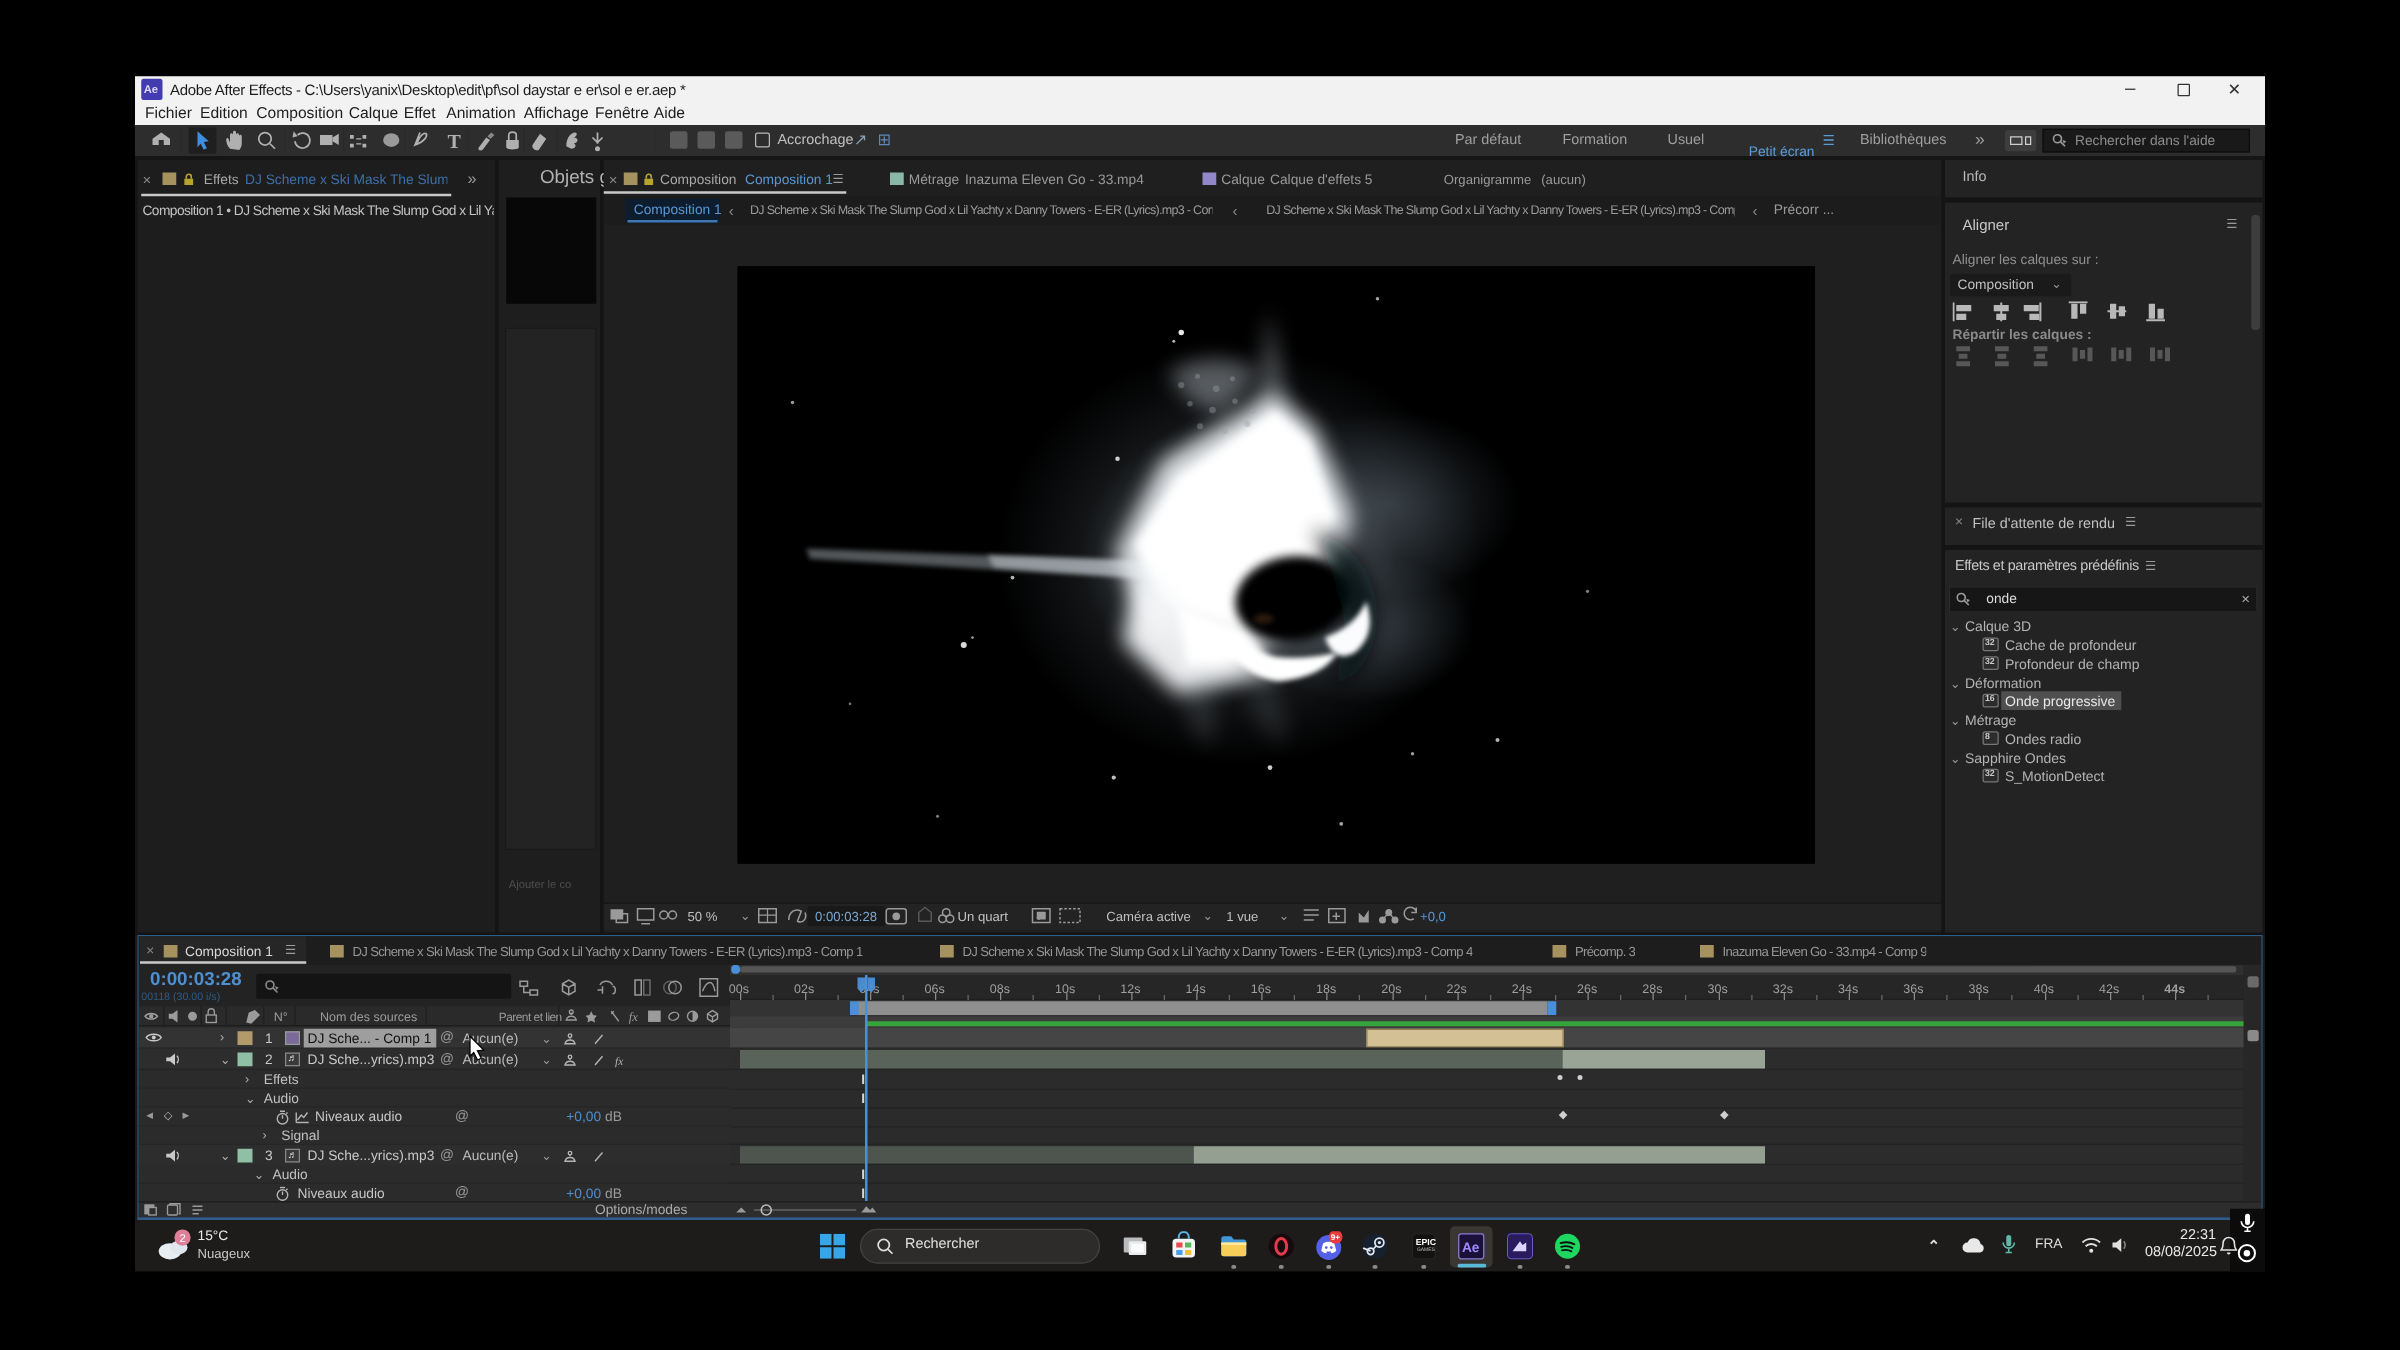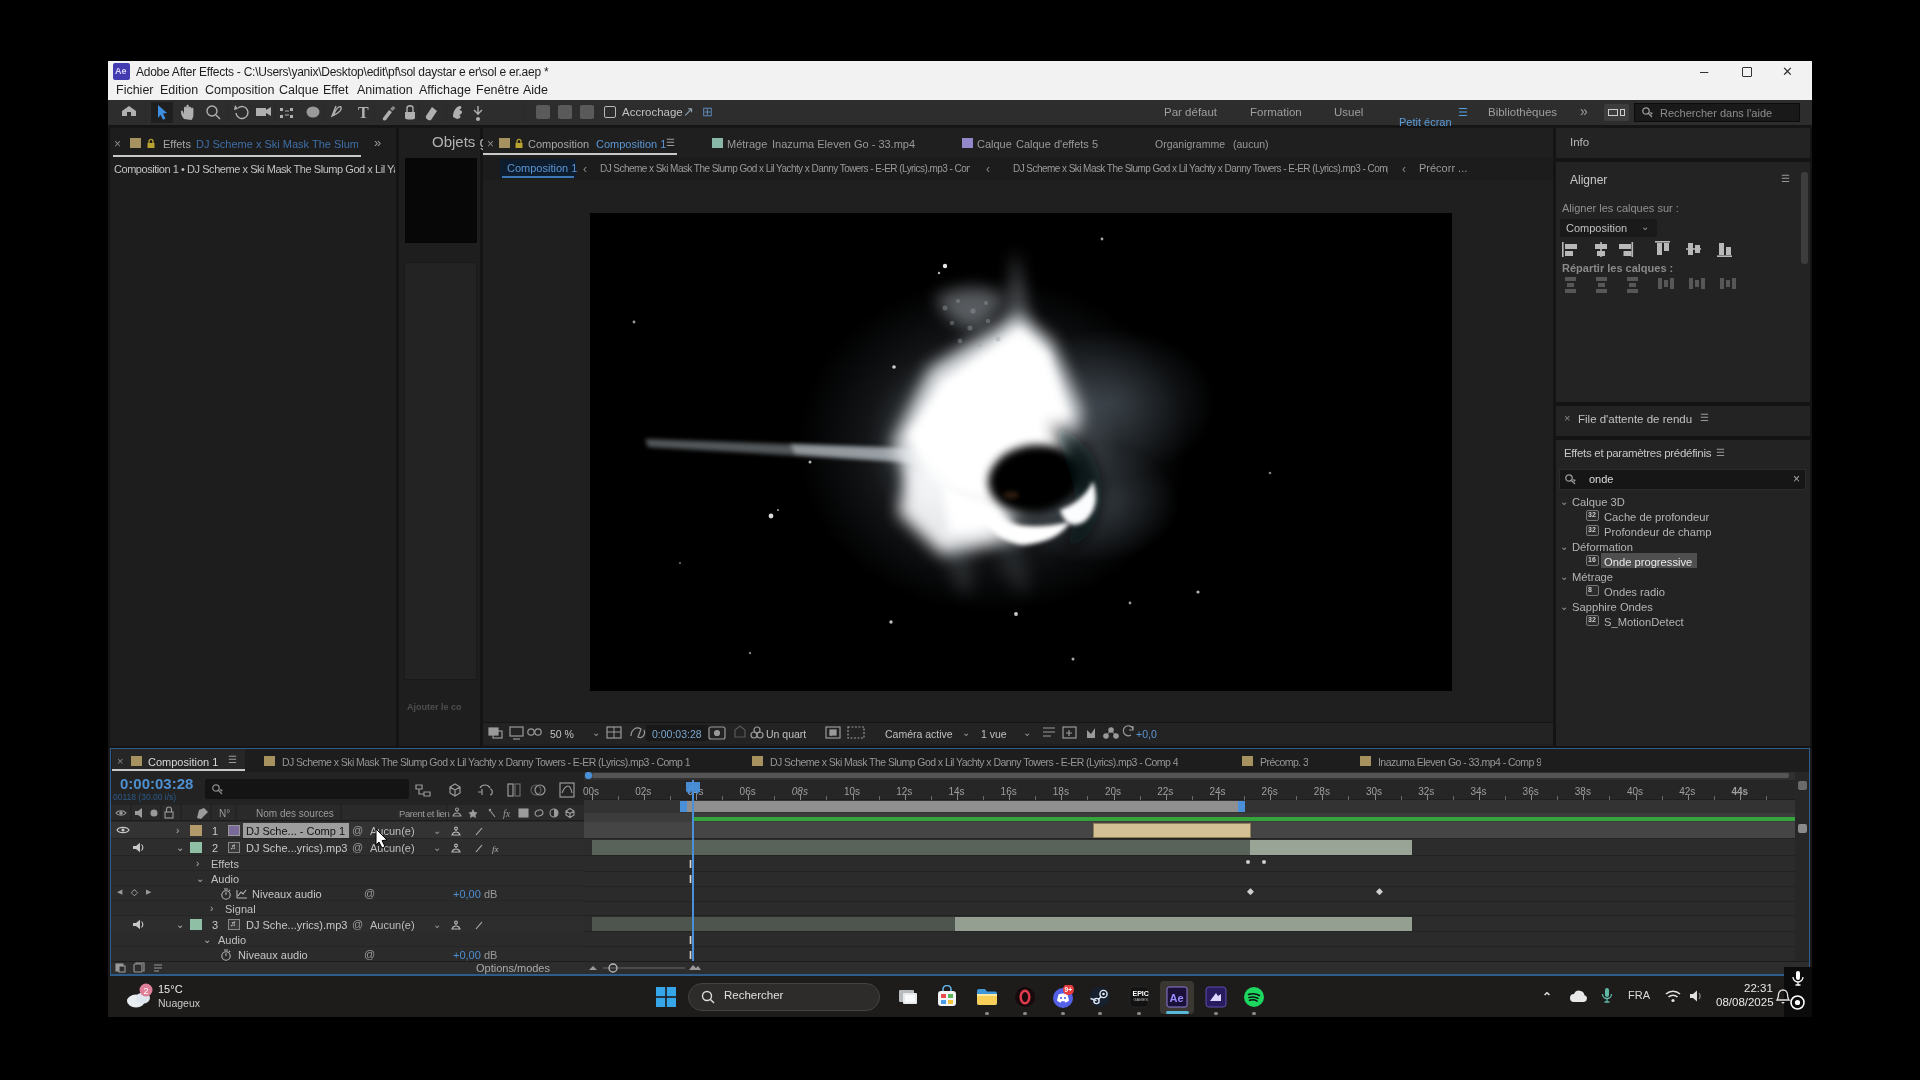--- a/index.html
+++ b/index.html
@@ -94,21 +94,21 @@
   </svg>
 <div class="" style="left:163px;top:138px;font-size:11px;color:#a8a8a8;font-weight:normal;white-space:nowrap;">Effets</div>
 <div class="" style="left:196px;top:138px;font-size:11px;color:#3e6fa8;font-weight:normal;white-space:nowrap;max-width:162px;overflow:hidden">DJ Scheme x Ski Mask The Slump Gc</div>
 <div class="" style="left:374px;top:135px;font-size:13px;color:#9a9a9a;font-weight:normal;white-space:nowrap;">»</div>
 <div class="" style="left:113px;top:155px;width:248px;height:2px;background:#c9c9c9"></div>
 <div class="" style="left:114px;top:163px;font-size:11px;color:#c2c2c2;font-weight:normal;white-space:nowrap;max-width:281px;overflow:hidden;letter-spacing:-0.45px">Composition 1 • DJ Scheme x Ski Mask The Slump God x Lil Yac</div>
 <div class="" style="left:399px;top:128px;width:81px;height:618px;background:#1e1e1e"></div>
 <div class="" style="left:432px;top:133px;font-size:15px;color:#b2b2b2;font-weight:normal;white-space:nowrap;max-width:70px;overflow:hidden">Objets grapl</div>
 <div class="" style="left:405px;top:158px;width:72px;height:85px;background:#070707"></div>
 <div class="" style="left:404px;top:262px;width:73px;height:418px;background:#232323;border:1px solid #191919"></div>
-<div class="" style="left:407px;top:702px;font-size:9px;color:#4e4e4e;font-weight:bold;white-space:nowrap;">Ajouter le co</div>
+<div class="" style="left:407px;top:702px;font-size:9px;color:#4e4e4e;font-weight:normal;white-space:nowrap;">Ajouter le co</div>
 <div class="" style="left:483px;top:128px;width:1070px;height:618px;background:#1f1f1f"></div>
 <div class="" style="left:487px;top:137px;font-size:12px;color:#8a8a8a;font-weight:normal;white-space:nowrap;">×</div>
 <div class="" style="left:499px;top:138px;width:11px;height:10px;background:#a6925f"></div>
 <svg style="left:514px;top:138px" width="10" height="11" viewBox="0 0 10 11">
     <rect x="1.5" y="5" width="7" height="5" fill="#b8a331"></rect>
     <path d="M3 5V3.4a2 2 0 0 1 4 0V5" fill="none" stroke="#b8a331" stroke-width="1.3"></path>
   </svg>
 <div class="" style="left:528px;top:138px;font-size:11px;color:#a8a8a8;font-weight:normal;white-space:nowrap;">Composition</div>
 <div class="" style="left:596px;top:138px;font-size:11px;color:#5b96d4;font-weight:normal;white-space:nowrap;">Composition 1</div>
 <div class="" style="left:666px;top:137px;font-size:10px;color:#9a9a9a;font-weight:normal;white-space:nowrap;">☰</div>
@@ -522,21 +522,21 @@
 <div class="" style="left:618px;top:796px;width:1px;height:4px;background:#6a6a6a"></div>
 <div class="" style="left:635.2px;top:786px;font-size:10px;color:#9f9f9f;font-weight:normal;white-space:nowrap;">02s</div>
 <div class="" style="left:644px;top:794px;width:1px;height:6px;background:#8a8a8a"></div>
 <div class="" style="left:670px;top:796px;width:1px;height:4px;background:#6a6a6a"></div>
 <div class="" style="left:687.4px;top:786px;font-size:10px;color:#9f9f9f;font-weight:normal;white-space:nowrap;">04s</div>
 <div class="" style="left:696px;top:794px;width:1px;height:6px;background:#8a8a8a"></div>
 <div class="" style="left:722px;top:796px;width:1px;height:4px;background:#6a6a6a"></div>
 <div class="" style="left:739.6px;top:786px;font-size:10px;color:#9f9f9f;font-weight:normal;white-space:nowrap;">06s</div>
 <div class="" style="left:748px;top:794px;width:1px;height:6px;background:#8a8a8a"></div>
 <div class="" style="left:774px;top:796px;width:1px;height:4px;background:#6a6a6a"></div>
-<div class="" style="left:791.8px;top:786px;font-size:10px;color:#9f9f9f;font-weight:normal;white-space:nowrap;font-style:italic;">08s</div>
+<div class="" style="left:791.8px;top:786px;font-size:10px;color:#9f9f9f;font-weight:normal;white-space:nowrap;">08s</div>
 <div class="" style="left:800px;top:794px;width:1px;height:6px;background:#8a8a8a"></div>
 <div class="" style="left:826px;top:796px;width:1px;height:4px;background:#6a6a6a"></div>
 <div class="" style="left:844.0px;top:786px;font-size:10px;color:#9f9f9f;font-weight:normal;white-space:nowrap;">10s</div>
 <div class="" style="left:853px;top:794px;width:1px;height:6px;background:#8a8a8a"></div>
 <div class="" style="left:879px;top:796px;width:1px;height:4px;background:#6a6a6a"></div>
 <div class="" style="left:896.2px;top:786px;font-size:10px;color:#9f9f9f;font-weight:normal;white-space:nowrap;">12s</div>
 <div class="" style="left:905px;top:794px;width:1px;height:6px;background:#8a8a8a"></div>
 <div class="" style="left:931px;top:796px;width:1px;height:4px;background:#6a6a6a"></div>
 <div class="" style="left:948.4000000000001px;top:786px;font-size:10px;color:#9f9f9f;font-weight:normal;white-space:nowrap;">14s</div>
 <div class="" style="left:957px;top:794px;width:1px;height:6px;background:#8a8a8a"></div>

